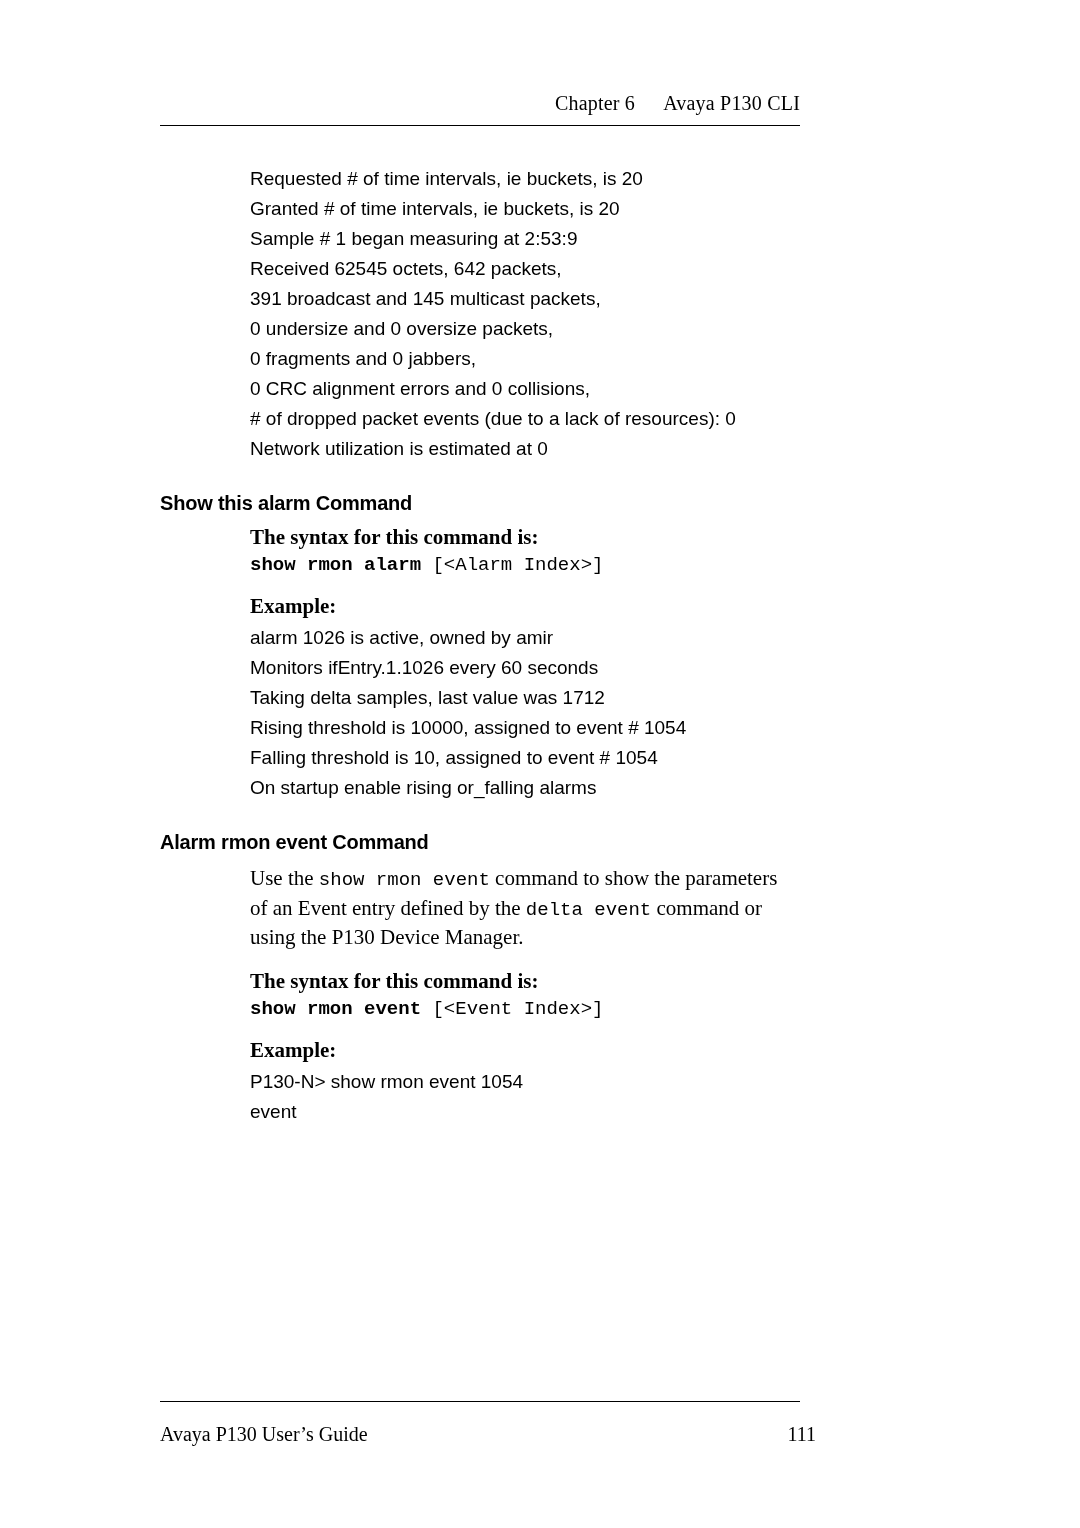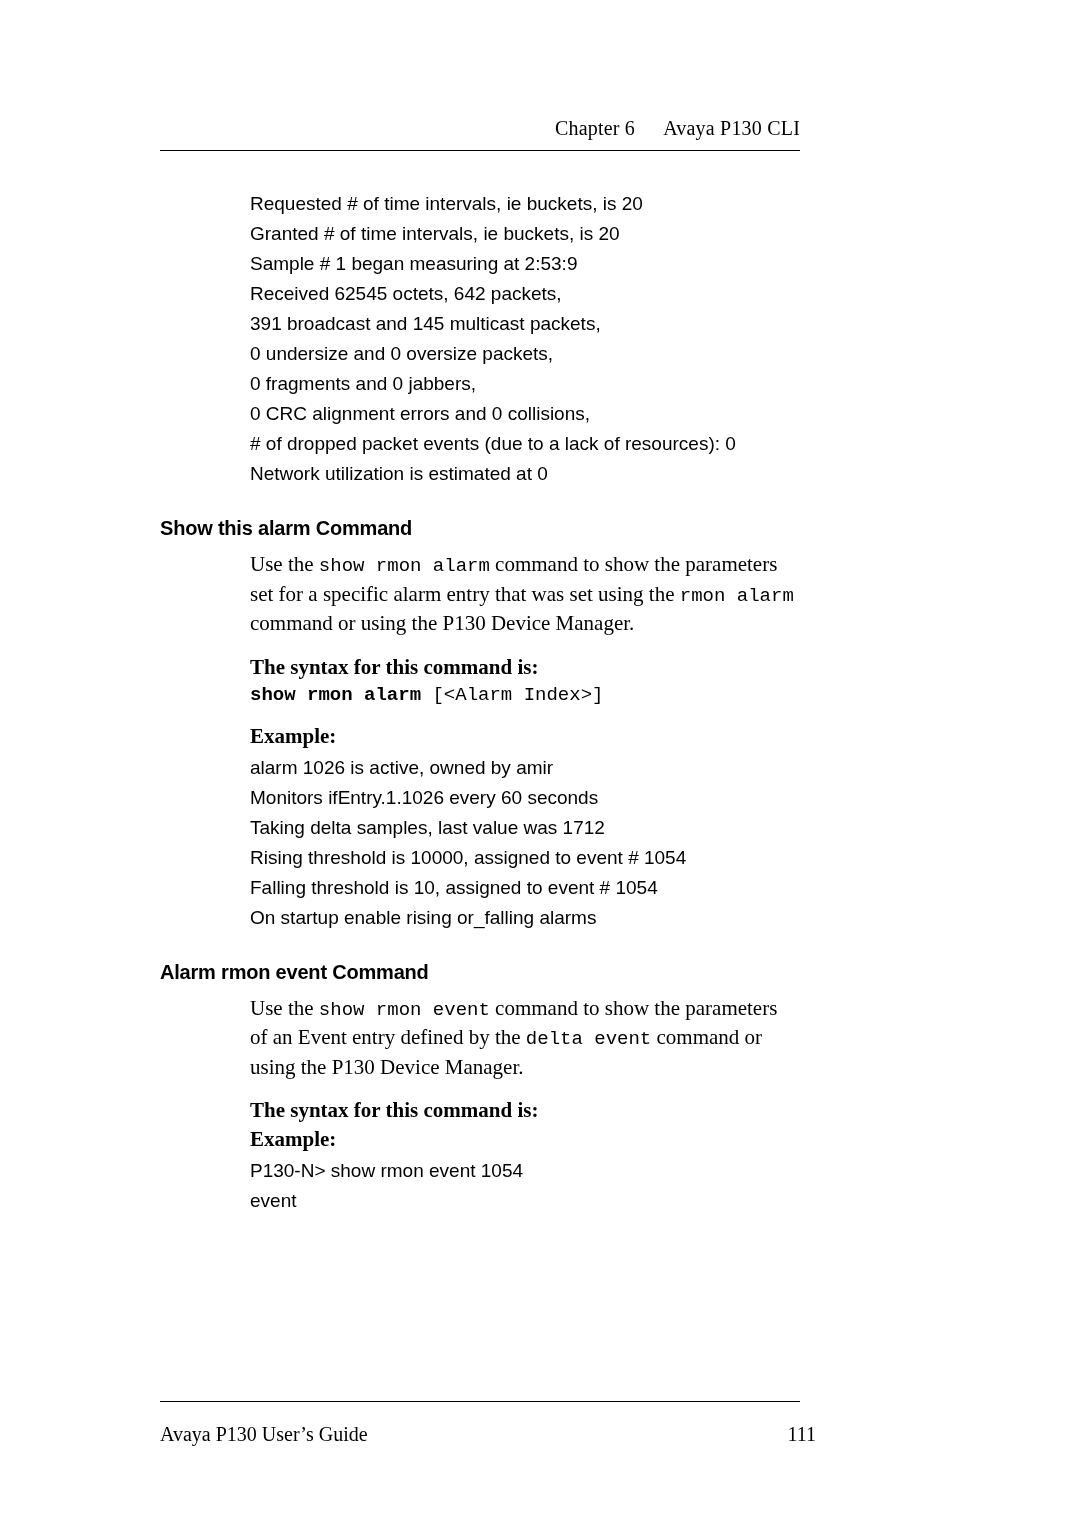--- a/index.html
+++ b/index.html
@@ -10,21 +10,21 @@
     height: 1528px;
     background: #ffffff;
     font-family: "Times New Roman", Times, serif;
     color: #000000;
   }
   .page {
     position: relative;
     width: 940px;
     height: 1528px;
     box-sizing: border-box;
-    padding: 117px 140px 0 160px;
+    padding: 92px 140px 0 160px;
   }
   .chapter-header {
     text-align: right;
     font-family: "Palatino Linotype", "Book Antiqua", Palatino, serif;
     font-size: 20px;
     margin-bottom: 10px;
     letter-spacing: 0.2px;
   }
   .chapter-header .chap-label { margin-right: 24px; }
   .header-rule {
@@ -109,42 +109,40 @@
 Received 62545 octets, 642 packets,
 391 broadcast and 145 multicast packets,
 0 undersize and 0 oversize packets,
 0 fragments and 0 jabbers,
 0 CRC alignment errors and 0 collisions,
 # of dropped packet events (due to a lack of resources): 0
 Network utilization is estimated at 0</div>
 
   <div class="section-heading">Show this alarm Command</div>
 
-  <div class="body-para">
-    <span>Use the </span><span class="mono">show rmon alarm</span><span> command to show the parameters set for a specific alarm entry that was set using the </span><span class="mono">rmon alarm </span><span> command or using the P130 Device Manager.</span>
-  </div>
 
   <div class="intro-line">The syntax for this command is:</div>
   <div class="syntax-line"><span class="bold">show rmon alarm</span><span> [&lt;Alarm Index&gt;]</span></div>
 
   <div class="intro-line">Example:</div>
   <div class="code-block">alarm 1026 is active, owned by amir
 Monitors ifEntry.1.1026 every 60 seconds
 Taking delta samples, last value was 1712
 Rising threshold is 10000, assigned to event # 1054
 Falling threshold is 10, assigned to event # 1054
 On startup enable rising or_falling alarms</div>
 
   <div class="section-heading">Alarm rmon event Command</div>
 
   <div class="body-para">
     <span>Use the </span><span class="mono">show rmon event</span><span> command to show the parameters of an Event entry defined by the </span><span class="mono">delta event</span><span> command or using the P130 Device Manager.</span>
   </div>
 
   <div class="intro-line">The syntax for this command is:</div>
+  <div class="syntax-line"><span class="bold">show rmon event</span><span> [&lt;Event Index&gt;]</span></div>
 
   <div class="intro-line">Example:</div>
   <div class="code-block" style="margin-bottom:0;">P130-N&gt; show rmon event 1054
 event</div>
 
   <hr class="footer-rule">
   <div class="footer">
     <span>Avaya P130 User’s Guide</span>
     <span>111</span>
   </div>

